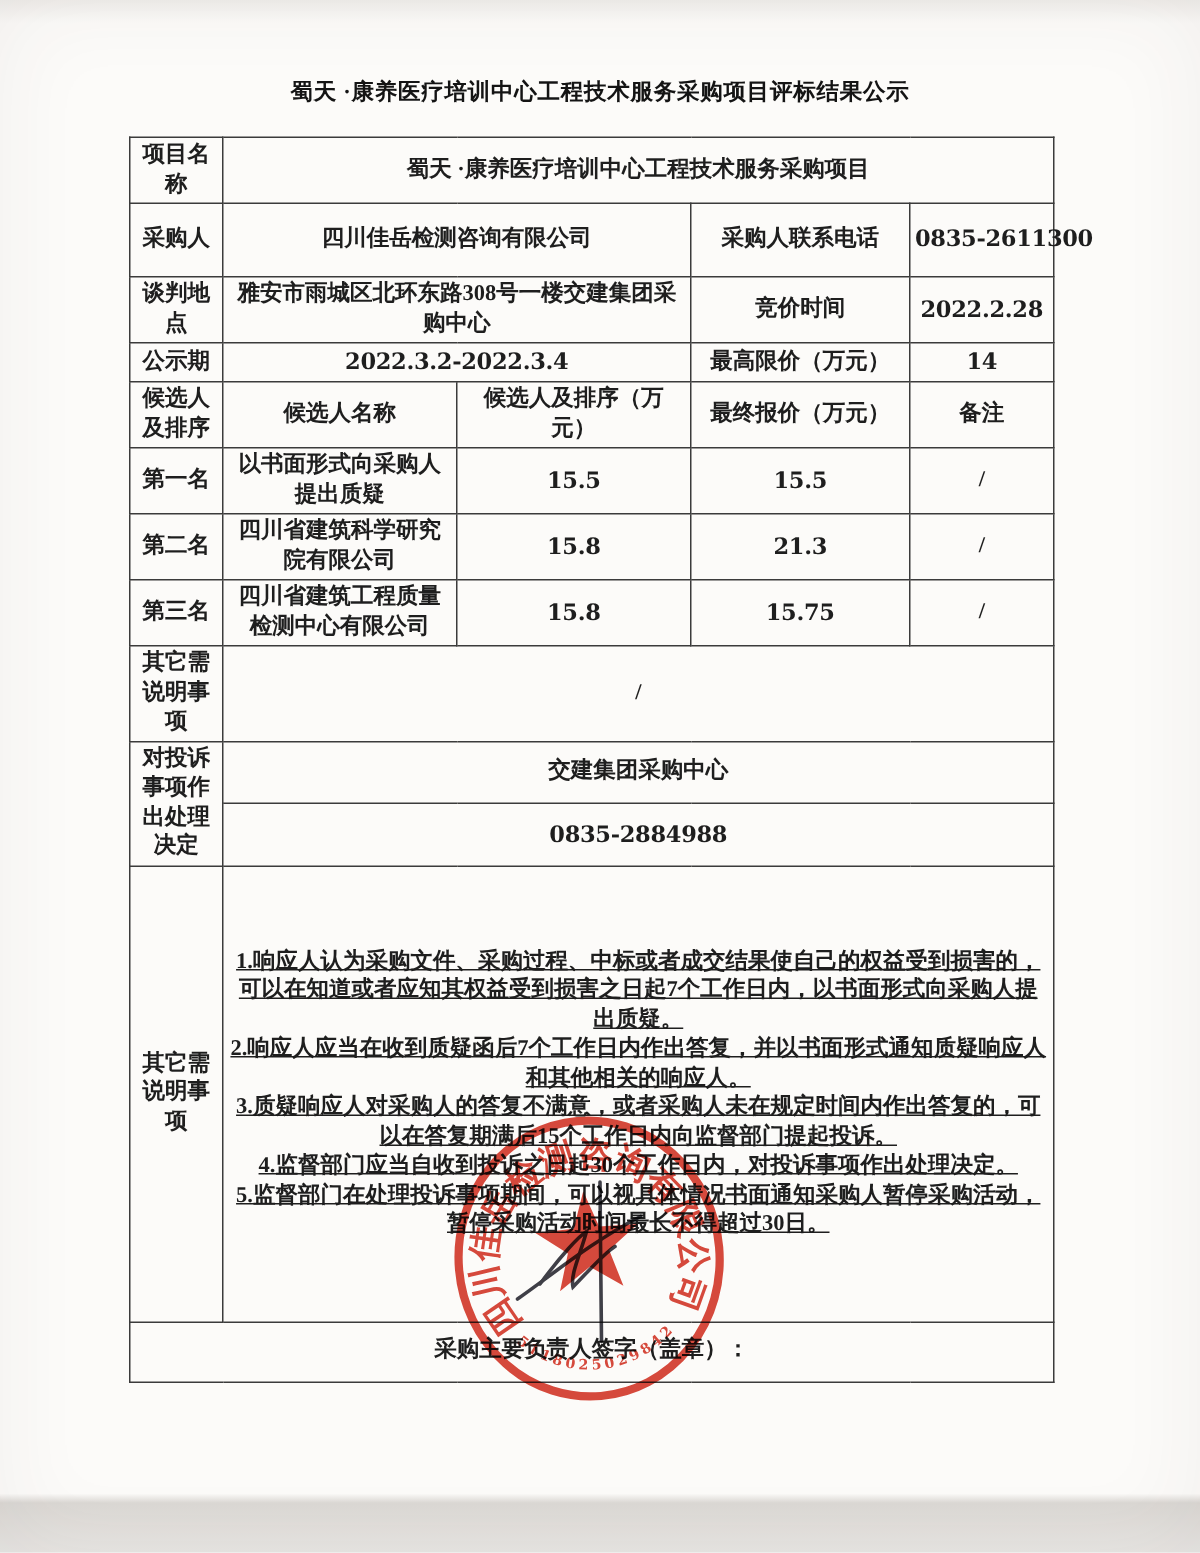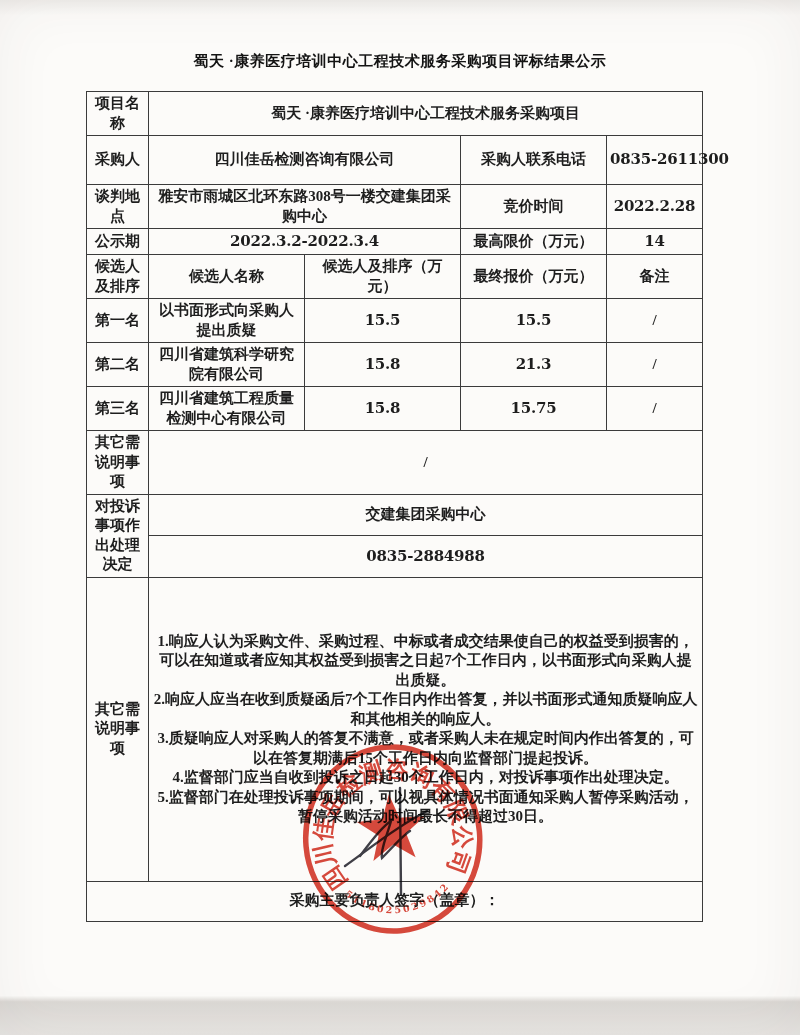--- a/index.html
+++ b/index.html
@@ -34,21 +34,21 @@
     padding:2px 3px;
     word-break:break-all;
     line-height:1.3;
     font-weight:600;
   }
   td.lbl { text-align:left; font-size:14px; padding-left:3px; padding-right:1px; font-weight:600; }
   td.hdr { font-size:14.5px; }
   td.num { font-family:"DejaVu Serif",serif; font-weight:400; font-size:14px; white-space:nowrap; letter-spacing:-0.2px; }
   tr.h26{height:26px} tr.h34{height:34px} tr.h36{height:36px} tr.h37{height:37px}
   tr.h38{height:38px} tr.h40{height:40px} tr.h41{height:49px} tr.h42{height:42px} tr.h304{height:304px}
-  td.obj { text-align:left; font-size:14.5px; line-height:24px; padding:10px 5px 10px 6px; }
+  td.obj { text-align:left; font-size:14.5px; line-height:24px; padding:10px 5px 10px 6px;text-decoration:underline; }
   td.obj p { margin:0; }
   td.sig { text-align:left; font-size:15px; padding-left:6px; }
   .stamp {
     position:absolute; left:298px; top:742px;
     mix-blend-mode:multiply; opacity:0.92;
     transform:rotate(-5deg);
   }
   .signature {
     position:absolute; left:330px; top:780px;
     mix-blend-mode:multiply;

